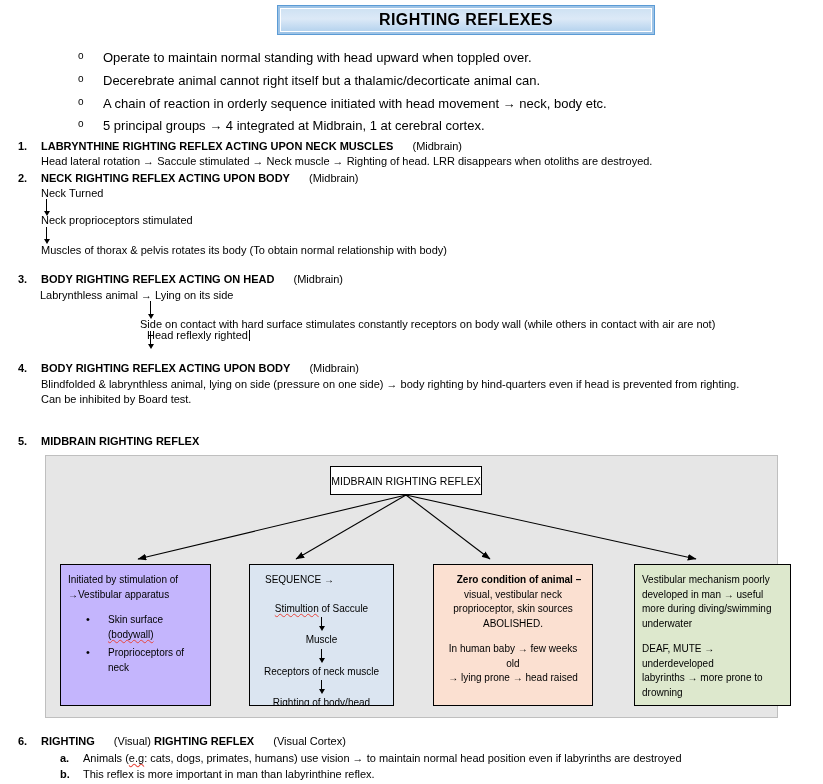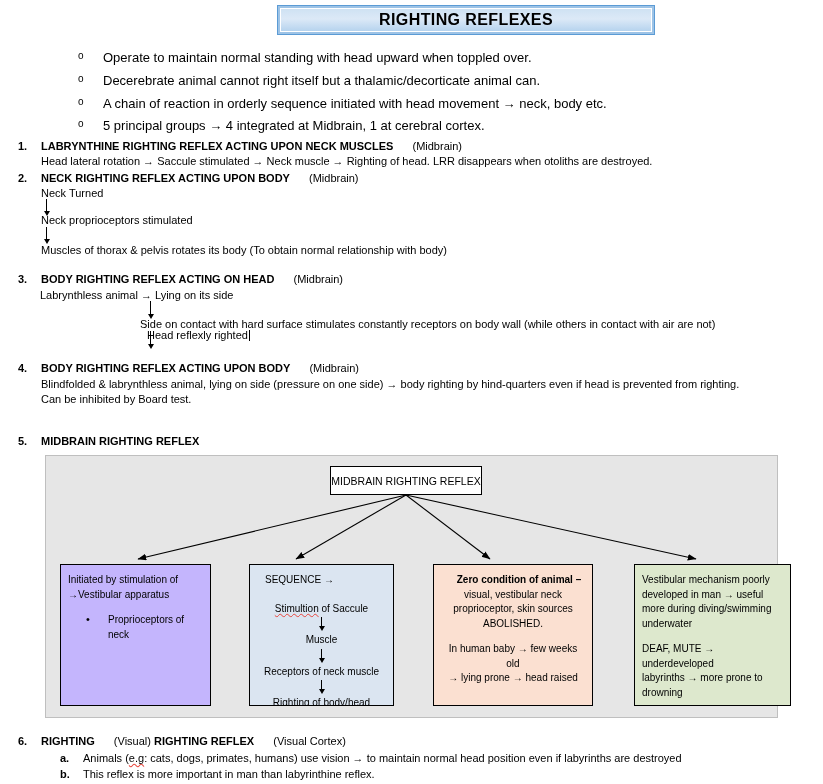--- a/index.html
+++ b/index.html
@@ -227,20 +227,21 @@
   </svg>
 
   <div id="midbrain-box">
     <span>MIDBRAIN RIGHTING REFLEX</span>
   </div>
 
   <div id="box-initiated" class="leaf-box">
     <div>Initiated by stimulation of</div>
     <div>→Vestibular apparatus</div>
     <ul class="box-bullets">
+      <li><span>Skin surface</span><br><span class="spell">(bodywall)</span></li>
       <li>Proprioceptors of neck</li>
     </ul>
   </div>
 
   <div id="box-sequence" class="leaf-box">
     <div style="text-align:left; padding-left:8px;">SEQUENCE →</div>
     <div style="height:14px;"></div>
     <div><span class="spell">Stimultion</span><span> of Saccule</span></div>
     <div class="seq-arrow">
         <span class="stem"></span>

